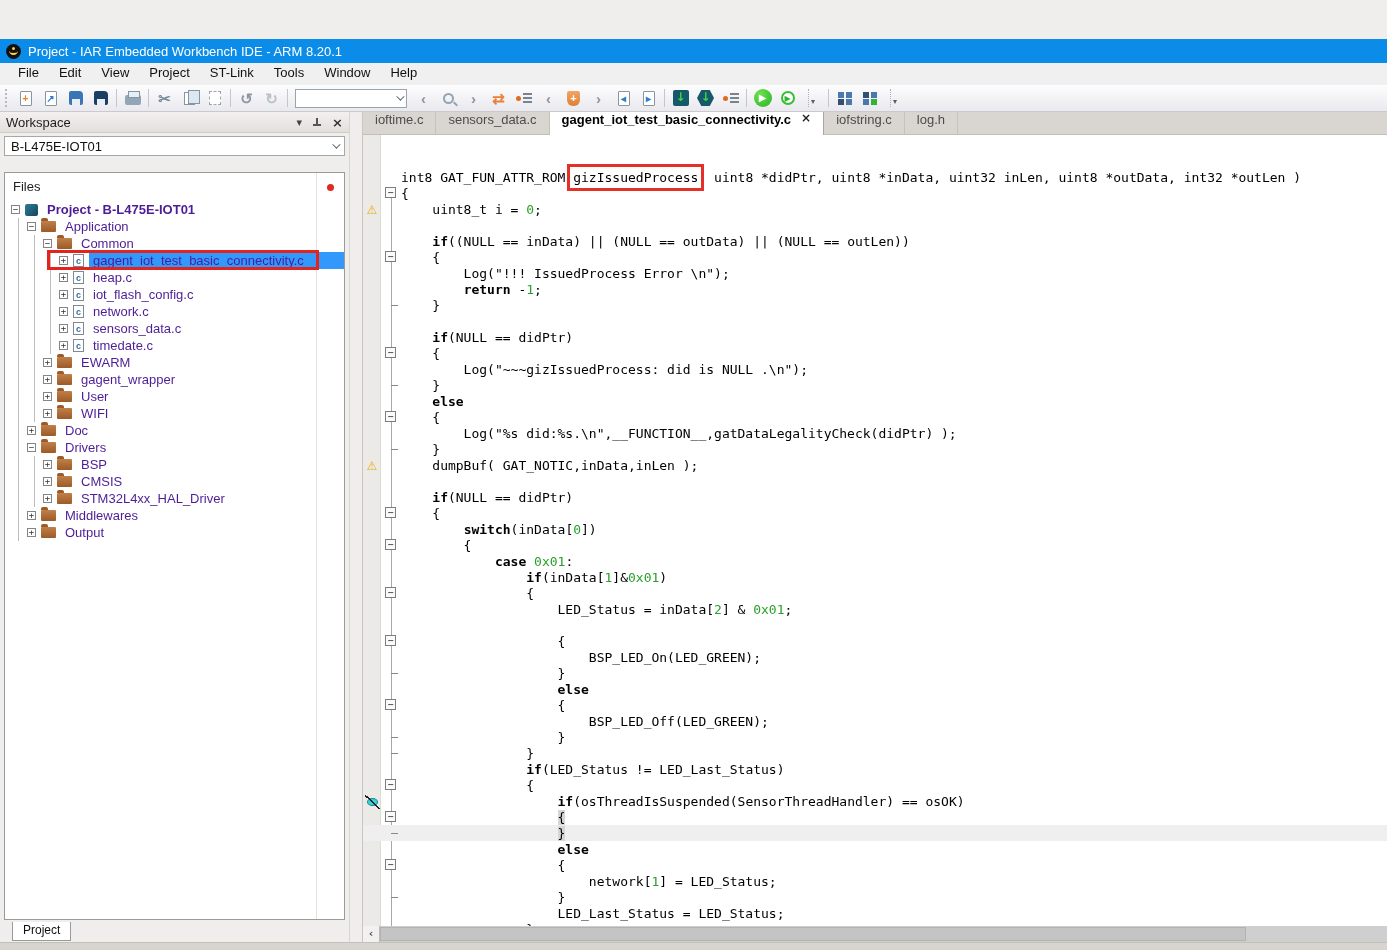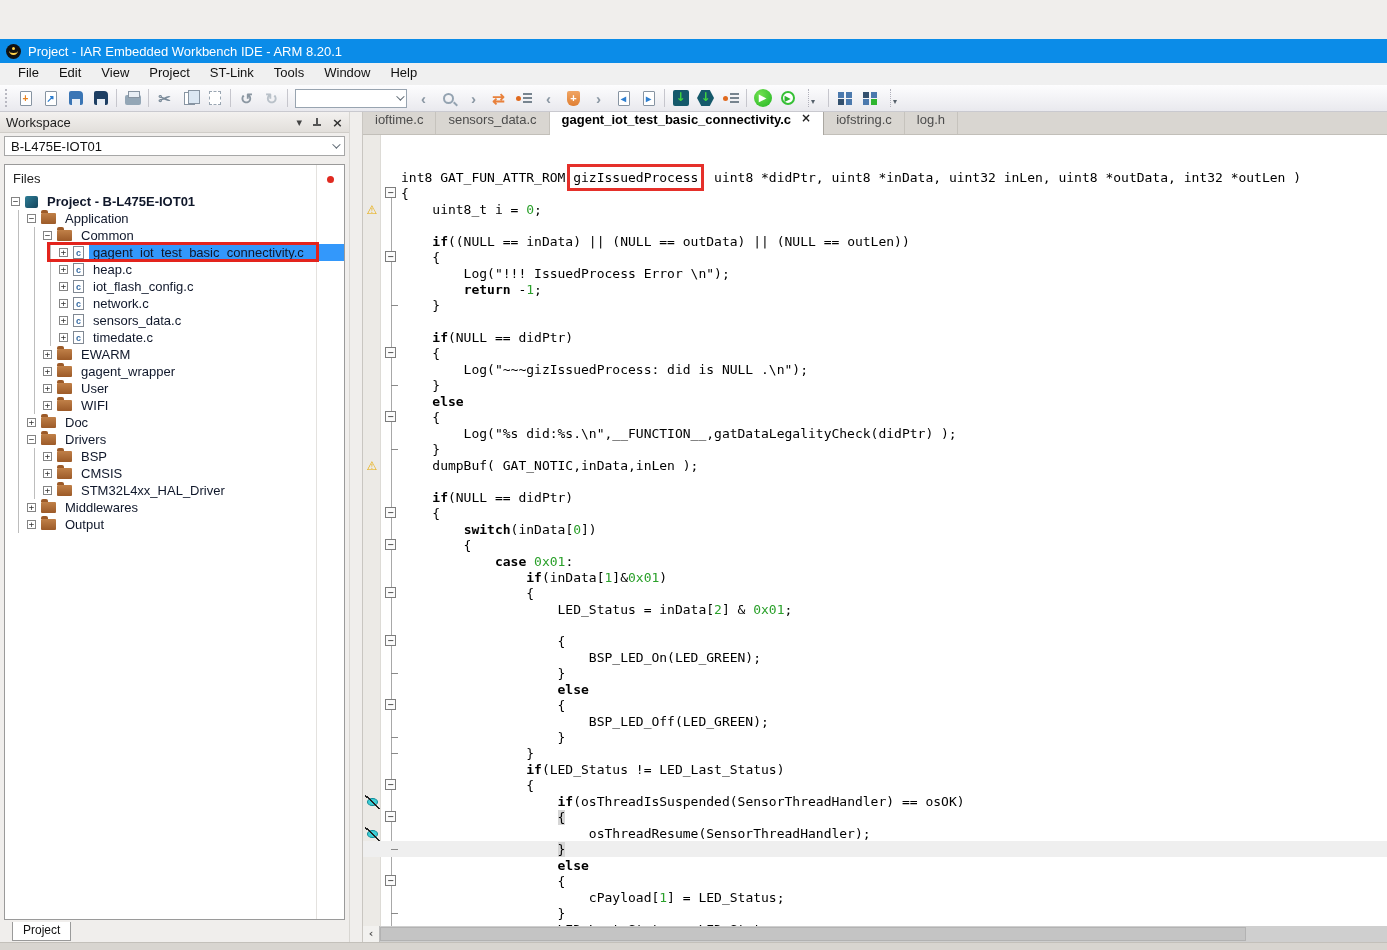--- a/index.html
+++ b/index.html
@@ -53,36 +53,36 @@
 
   
   .workspace { width:350px; flex:0 0 auto; display:flex; flex-direction:column; background:#f0eeec; border-right:1px solid #d8d6d2; }
   .ws-header { height:21px; background:linear-gradient(#f3f1ef,#e2dfdb); display:flex; align-items:center; padding:0 6px; color:#1d1d1d; border-bottom:1px solid #d0cdc8; }
   .ws-header .sp { flex:1; }
   .ws-hicon { color:#444; margin-left:9px; font-size:11px; }
   .pin-icon { position:relative; width:10px; height:11px; display:inline-block; margin-left:10px; }
   .pin-icon::before { content:""; position:absolute; left:4px; top:1px; width:2px; height:6px; background:#555; }
   .pin-icon::after { content:""; position:absolute; left:1px; top:7px; width:8px; height:2px; background:#555; }
   .ws-close { font:bold 13px/1 "DejaVu Sans",sans-serif; color:#333; margin-left:10px; }
-  .ws-combo { height:20px; margin:3px 4px 8px 4px; background:#fff; border:1px solid #a7a7a7; display:flex; align-items:center; padding:0 6px; color:#111; }
+  .ws-combo { height:20px; margin:3px 4px 16px 4px; background:#fff; border:1px solid #a7a7a7; display:flex; align-items:center; padding:0 6px; color:#111; }
   .ws-combo .sp { flex:1; }
   .files-box { flex:1 1 auto; margin:0 4px; background:#fff; border:1px solid #9a9a9a; position:relative; overflow:hidden; display:flex; flex-direction:column; }
   .files-colline { position:absolute; top:0; bottom:0; right:27px; width:1px; background:#e4e2df; z-index:1; }
   .files-header { height:26px; display:flex; align-items:center; padding-left:8px; color:#222; position:relative; z-index:0; }
   .red-dot { position:absolute; right:10px; top:11px; width:7px; height:7px; border-radius:50%; background:#e02a20; }
   .tree { flex:1; padding-top:2px; position:relative; font-size:13px; }
   .trow { height:17px; display:flex; align-items:center; padding-left:6px; position:relative; white-space:nowrap; }
   .guide { width:16px; flex:0 0 auto; align-self:stretch; background:linear-gradient(#bdbdbd,#bdbdbd) 7px 0/1px 100% no-repeat; }
   .expander { width:9px; height:9px; flex:0 0 auto; border:1px solid #848484; background:#fff; font:9px/7px "DejaVu Sans Mono",monospace; text-align:center; color:#333; margin-right:5px; position:relative; z-index:2; }
   .ticon { flex:0 0 auto; margin-right:5px; position:relative; z-index:2; }
   .icon-project { width:13px; height:12px; background:linear-gradient(135deg,#2e7d96,#14455c); border-radius:2px; }
   .icon-folder { width:15px; height:11px; background:linear-gradient(#c08048,#9c5a28); border-radius:1px; position:relative; }
   .icon-folder::before { content:""; position:absolute; left:0; top:-3px; width:7px; height:3px; background:#9c5a28; border-radius:2px 2px 0 0; }
   .icon-cfile { width:11px; height:13px; background:#fff; border:1px solid #808892; font:bold 9px/12px "Liberation Sans",sans-serif; color:#3a6ea5; text-align:center; }
-  .tlabel { padding:1px 4px; position:relative; z-index:2; color:#0f172a; }
+  .tlabel { padding:1px 4px; position:relative; z-index:2; color:#4c1d95; }
   .trow.bold .tlabel { font-weight:bold; }
   .trow.sel .tlabel { background:#3398fb; flex:1; margin-right:0; }
   .t-annot { position:absolute; top:-2px; height:20px; border:3px solid #e3241d; z-index:3; pointer-events:none; }
   .ws-tabs { height:22px; display:flex; align-items:flex-start; padding:2px 0 0 12px; background:#f0eeec; }
   .ws-tab { background:#fff; border:1px solid #9a9a9a; border-top:none; padding:1px 10px 3px 10px; font-size:12px; color:#111; }
 
   
   .splitter { width:12px; background:#f0eeec; flex:0 0 auto; }
   .editor { flex:1 1 auto; display:flex; flex-direction:column; min-width:0; border-left:1px solid #c9c6c1; }
   .edit-tabs { height:23px; background:#d9d6d1; display:flex; align-items:stretch; flex:0 0 auto; border-bottom:1px solid #c2bfb9; }
@@ -663,25 +663,20 @@
               <span class="fold-cell"></span>
               <span class="code-text"><span class="sg-p">                    </span><span class="sg-k">if</span><span class="sg-p">(osThreadIsSuspended(SensorThreadHandler) == osOK)</span></span>
             </div>
             <div class="cl">
               <span class="bp-cell"></span>
               <span class="fold-cell">
                 <span class="fold-box">−</span>
               </span>
               <span class="code-text"><span class="sg-p">                    </span><span class="sg-h">{</span></span>
             </div>
-            <div class="cl">
-              <span class="bp-cell"><span class="cyan-ic"></span></span>
-              <span class="fold-cell"></span>
-              <span class="code-text"><span class="sg-p">                        osThreadResume(SensorThreadHandler);</span></span>
-            </div>
             <div class="cl cl-hl">
               <span class="bp-cell"></span>
               <span class="fold-cell">
                 <span class="fold-tick"></span>
               </span>
               <span class="code-text"><span class="sg-p">                    </span><span class="sg-h">}</span></span>
             </div>
             <div class="cl">
               <span class="bp-cell"></span>
               <span class="fold-cell"></span>
@@ -690,21 +685,21 @@
             <div class="cl">
               <span class="bp-cell"></span>
               <span class="fold-cell">
                 <span class="fold-box">−</span>
               </span>
               <span class="code-text"><span class="sg-p">                    {</span></span>
             </div>
             <div class="cl">
               <span class="bp-cell"></span>
               <span class="fold-cell"></span>
-              <span class="code-text"><span class="sg-p">                        cPayload[</span><span class="sg-n">1</span><span class="sg-p">] = LED_Status;</span></span>
+              <span class="code-text"><span class="sg-p">                        network[</span><span class="sg-n">1</span><span class="sg-p">] = LED_Status;</span></span>
             </div>
             <div class="cl">
               <span class="bp-cell"></span>
               <span class="fold-cell">
                 <span class="fold-tick"></span>
               </span>
               <span class="code-text"><span class="sg-p">                    }</span></span>
             </div>
             <div class="cl">
               <span class="bp-cell"></span>

